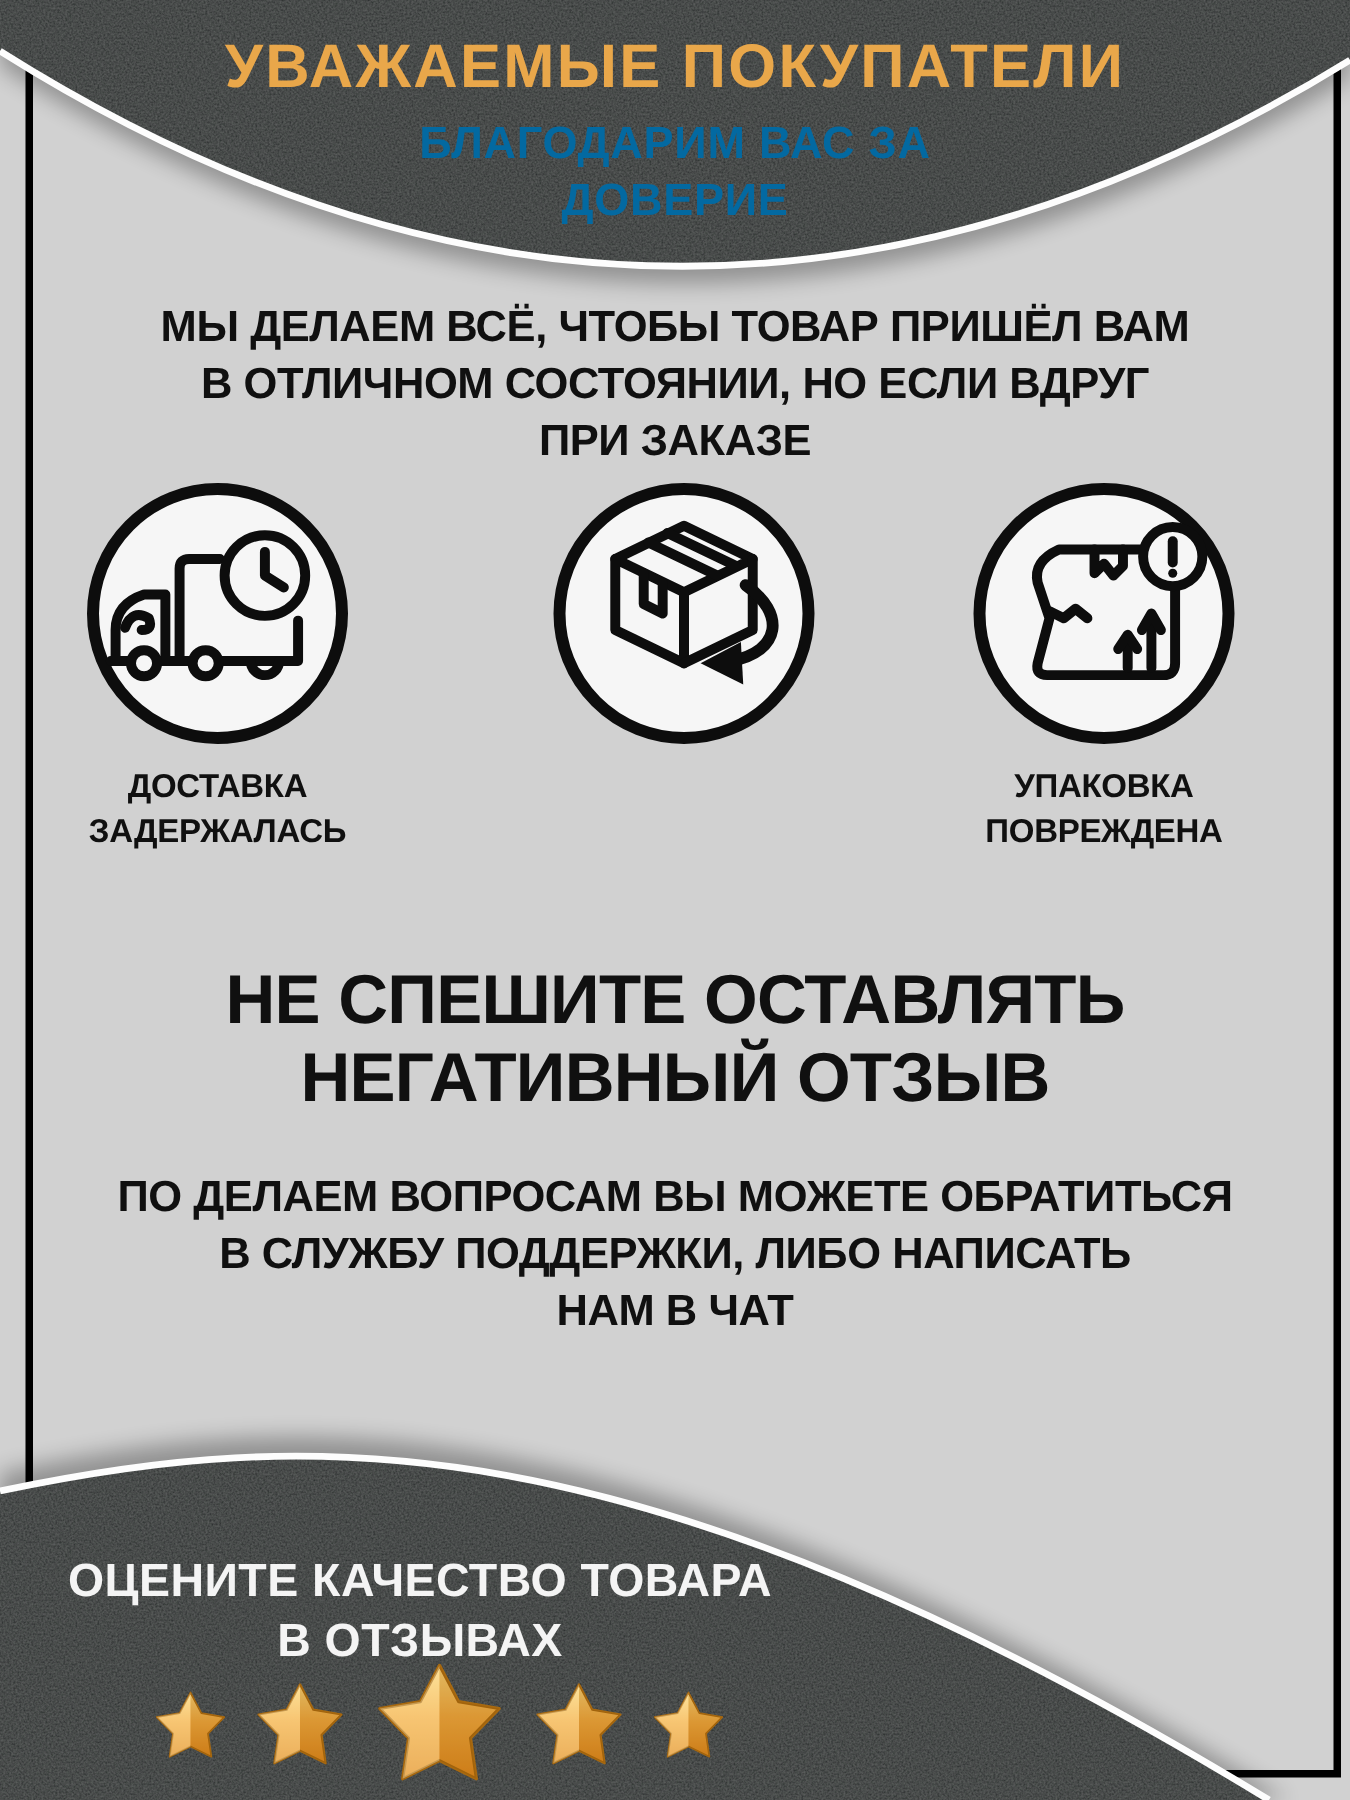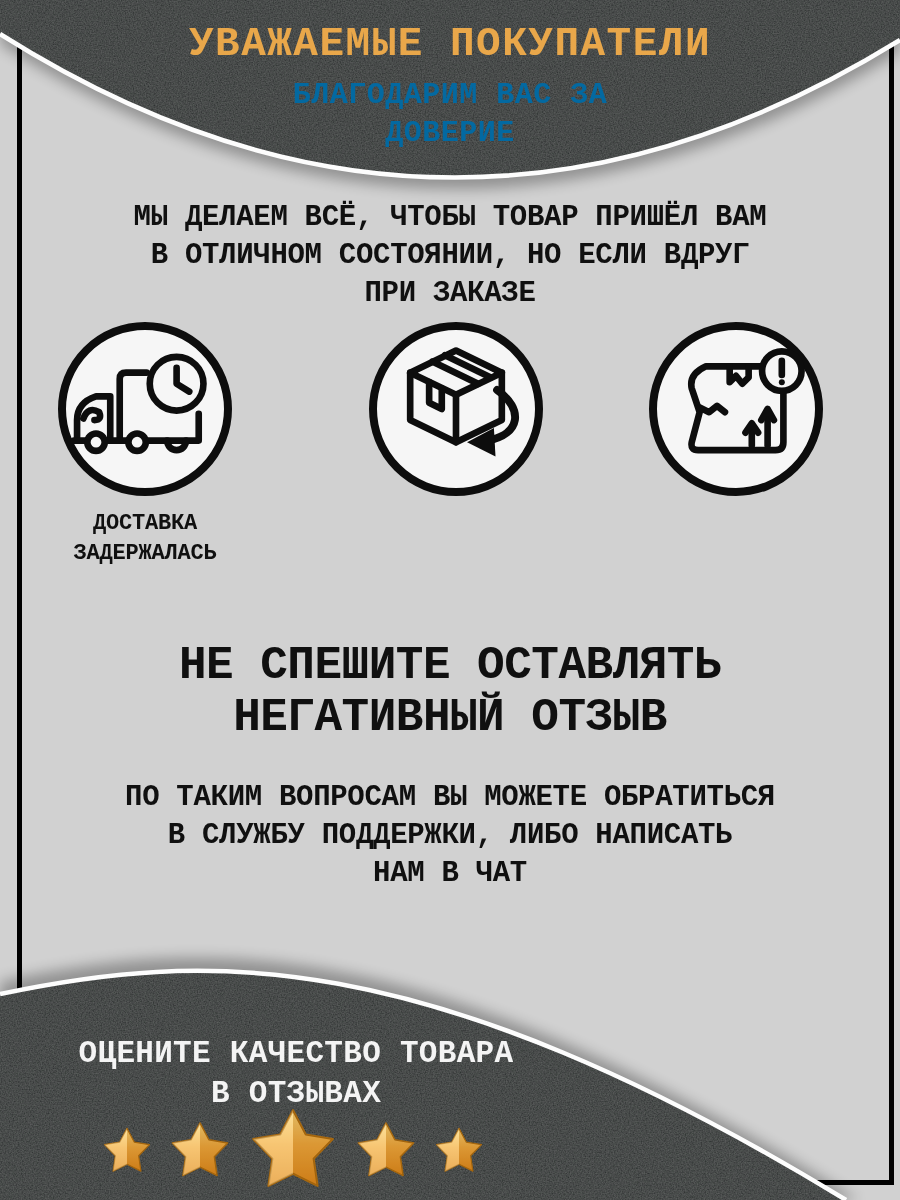--- a/index.html
+++ b/index.html
@@ -1,19 +1,19 @@
 <!DOCTYPE html>
 <html lang="ru"><head>
 <meta charset="utf-8">
 <style>
   html,body { margin:0; padding:0; background:#888; }
   .poster {
     position:relative; width:900px; height:1200px; overflow:hidden;
     background:#d1d1d1;
-    font-family:Liberation Mono, monospace;
+    font-family:Liberation Sans, sans-serif;
     font-weight:700; color:#101010;
   }
   .frame {
     position:absolute; left:17px; top:15px; width:877px; height:1170px;
     border:5px solid #000; box-sizing:border-box; z-index:1;
   }
   .curves { position:absolute; left:0; top:0; z-index:2; pointer-events:none; }
 
   .layer { position:absolute; z-index:3; }
 
@@ -40,21 +40,21 @@
     top:640px; left:0; width:900px; margin:0; text-align:center;
     font-size:46px; line-height:52px; white-space:pre-line; letter-spacing:-0.5px;
   }
   .warning-body {
     top:779px; left:50px; width:800px; text-align:center;
     font-size:29px; line-height:38px; white-space:pre-line; letter-spacing:-0.3px;
   }
 
   .footer-text {
     top:1034px; left:0; width:560px; text-align:center;
-    font-size:31px; line-height:40px; color:#f4f4f4; white-space:pre-line; letter-spacing:0.3px;padding-left:16px;
+    font-size:31px; line-height:40px; color:#f4f4f4; white-space:pre-line; letter-spacing:0.3px;
   }
   .stars {
     top:1098px; left:0; width:586px; height:108px;
     display:flex; justify-content:center; align-items:center; gap:15px;
   }
   .star { display:block; }
   .star-sm { width:52px; height:52px; }
   .star-md { width:64px; height:64px; }
   .star-lg { width:92px; height:92px; }
 </style>
@@ -152,25 +152,27 @@
           <path d="M60,73 V61"></path>
             <path d="M56,65 L60,59 L64,65"></path>
           <path d="M70,73 V52"></path>
             <path d="M66,57 L70,50 L74,57"></path>
           <circle cx="79" cy="26" r="12.5" fill="#f6f6f6"></circle>
           <path d="M79,19.5 V28.5"></path>
           <circle cx="79" cy="33" r="1.9" fill="#0d0d0d" stroke="none"></circle>
         </g>
       </svg>
     </div>
+    <div class="issue-label">УПАКОВКА
+ПОВРЕЖДЕНА</div>
   </div>
 
   <h1 class="layer warning-title">НЕ СПЕШИТЕ ОСТАВЛЯТЬ
 НЕГАТИВНЫЙ ОТЗЫВ</h1>
-  <div class="layer warning-body">ПО ТАКИМ ВОПРОСАМ ВЫ МОЖЕТЕ ОБРАТИТЬСЯ
+  <div class="layer warning-body">ПО ДЕЛАЕМ ВОПРОСАМ ВЫ МОЖЕТЕ ОБРАТИТЬСЯ
 В СЛУЖБУ ПОДДЕРЖКИ, ЛИБО НАПИСАТЬ
 НАМ В ЧАТ</div>
 
   <div class="layer footer-text">ОЦЕНИТЕ КАЧЕСТВО ТОВАРА
 В ОТЗЫВАХ</div>
 
   <div class="layer stars">
     <svg class="star star-sm" viewBox="-55 -55 110 110">
       <polygon points="0,-50 15.3,-21 47.6,-15.5 24.7,8 29.4,40.5 0,26 -29.4,40.5 -24.7,8 -47.6,-15.5 -15.3,-21" fill="url(#goldg)" stroke="#a8690f" stroke-width="2.5" stroke-linejoin="round"></polygon>
       <polygon points="0,-50 -15.3,-21 -47.6,-15.5 -24.7,8 -29.4,40.5 0,26" fill="#fff4cf" opacity="0.35"></polygon>

